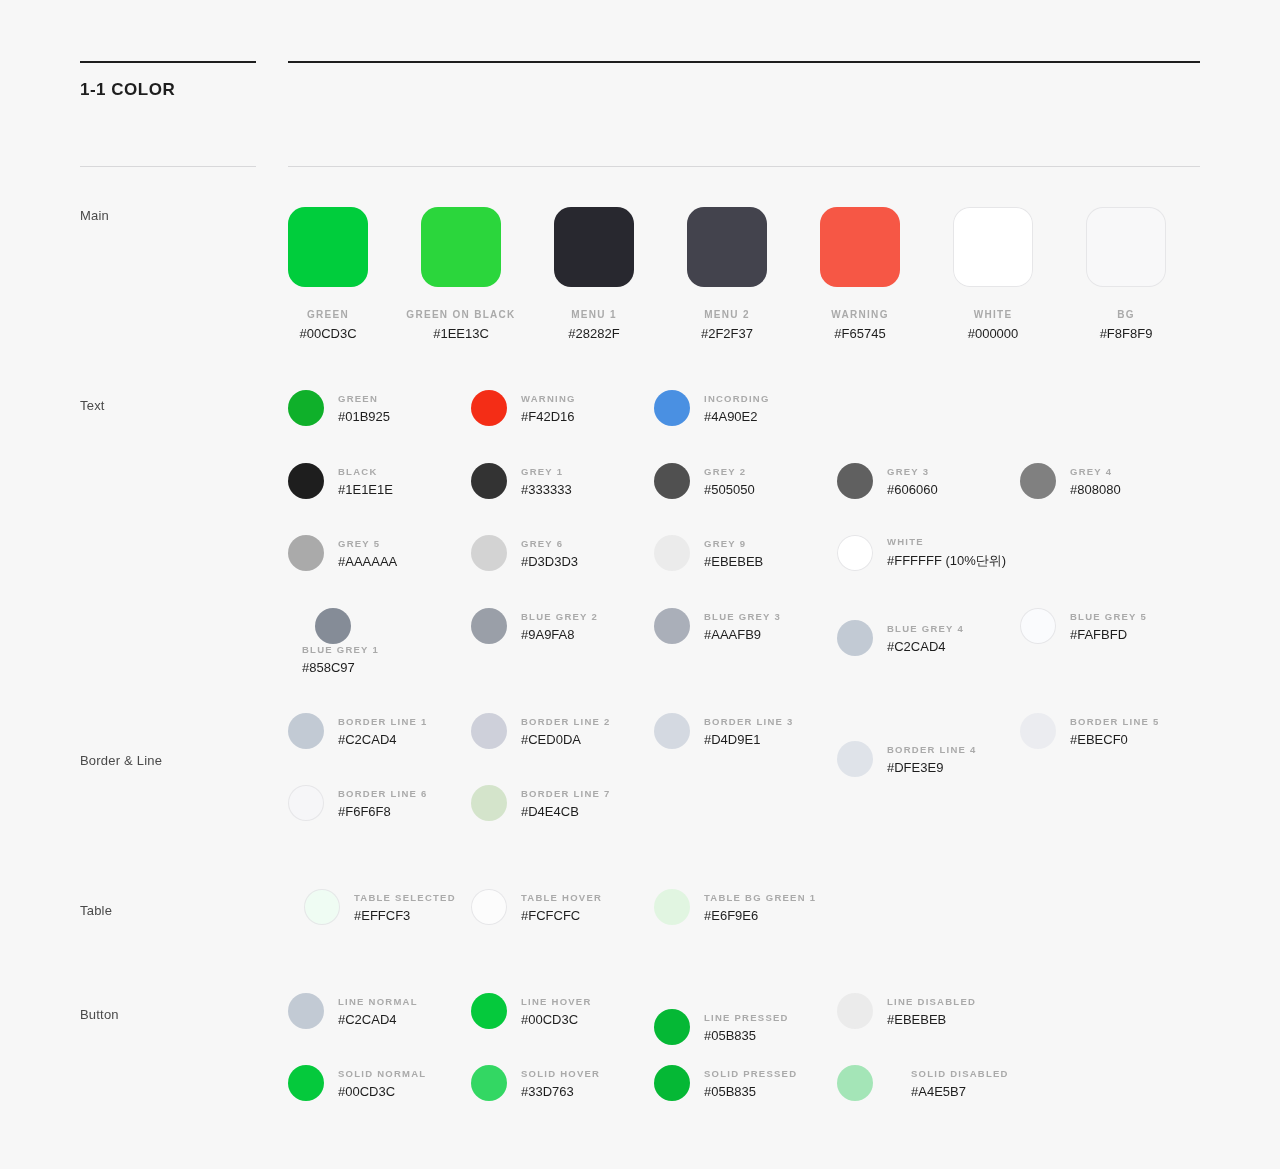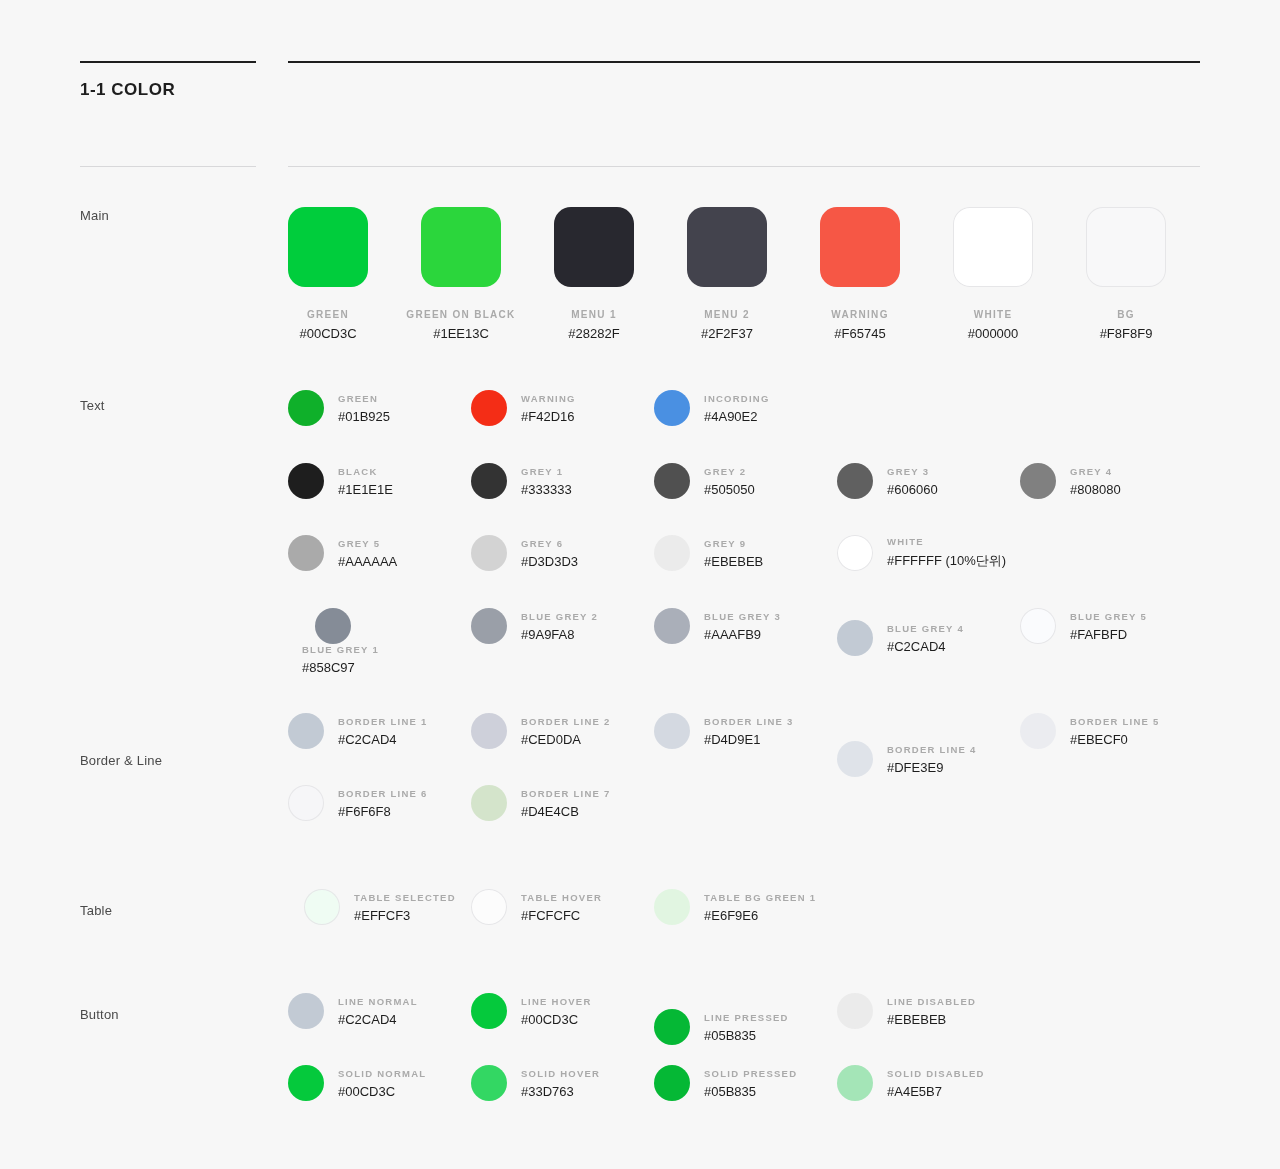--- a/index.html
+++ b/index.html
@@ -418,20 +418,20 @@
         <div class="hx">#33D763</div>
       </div>
     </div>
     <div class="item" style="left: 654px; top: 1065px;">
       <div class="dot" style="background: rgb(5, 184, 53);"></div>
       <div class="txt">
         <div class="nm">SOLID PRESSED</div>
         <div class="hx">#05B835</div>
       </div>
     </div>
-    <div class="item" style="left: 837px; top: 1065px;">
+    <div class="item" style="left: 837px; top: 1065px; gap: 24px;">
       <div class="dot" style="background: rgb(164, 229, 183);"></div>
       <div class="txt">
         <div class="nm">SOLID DISABLED</div>
         <div class="hx">#A4E5B7</div>
       </div>
     </div>
   </div>
 
 </body></html>

